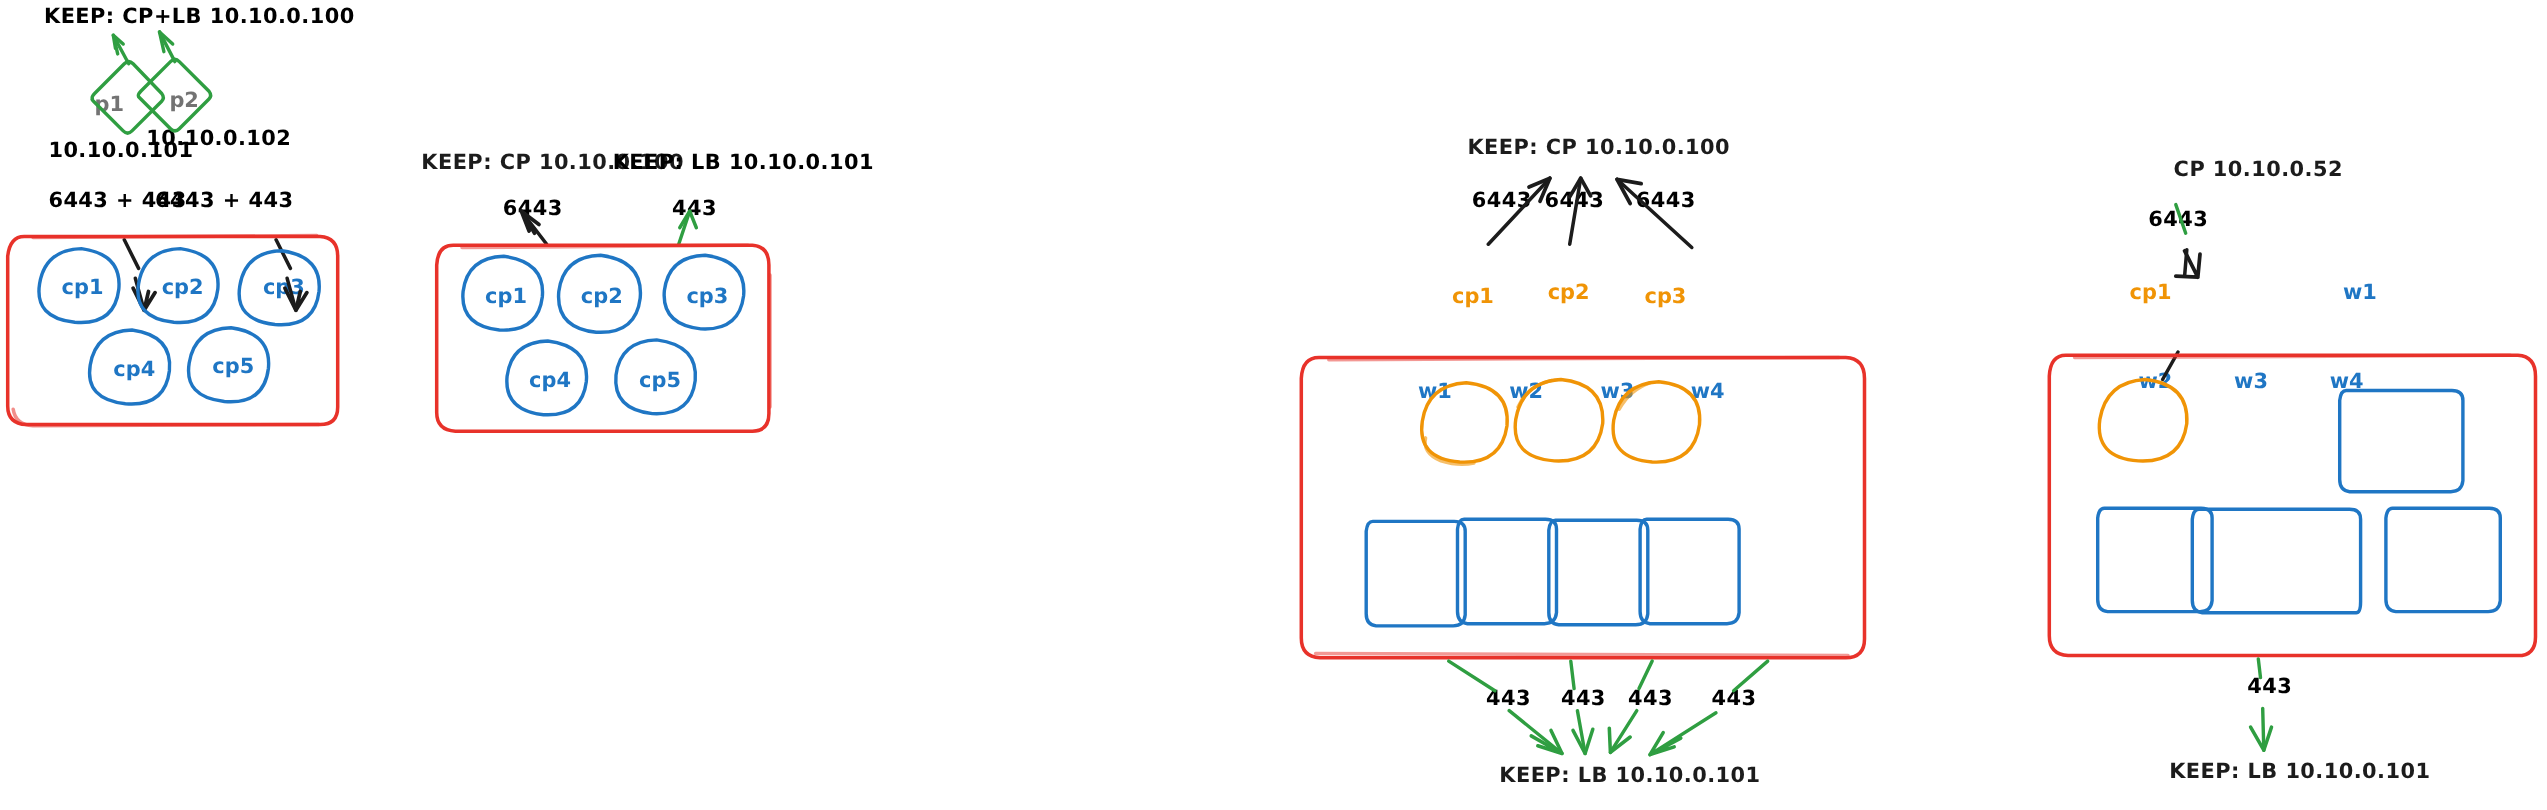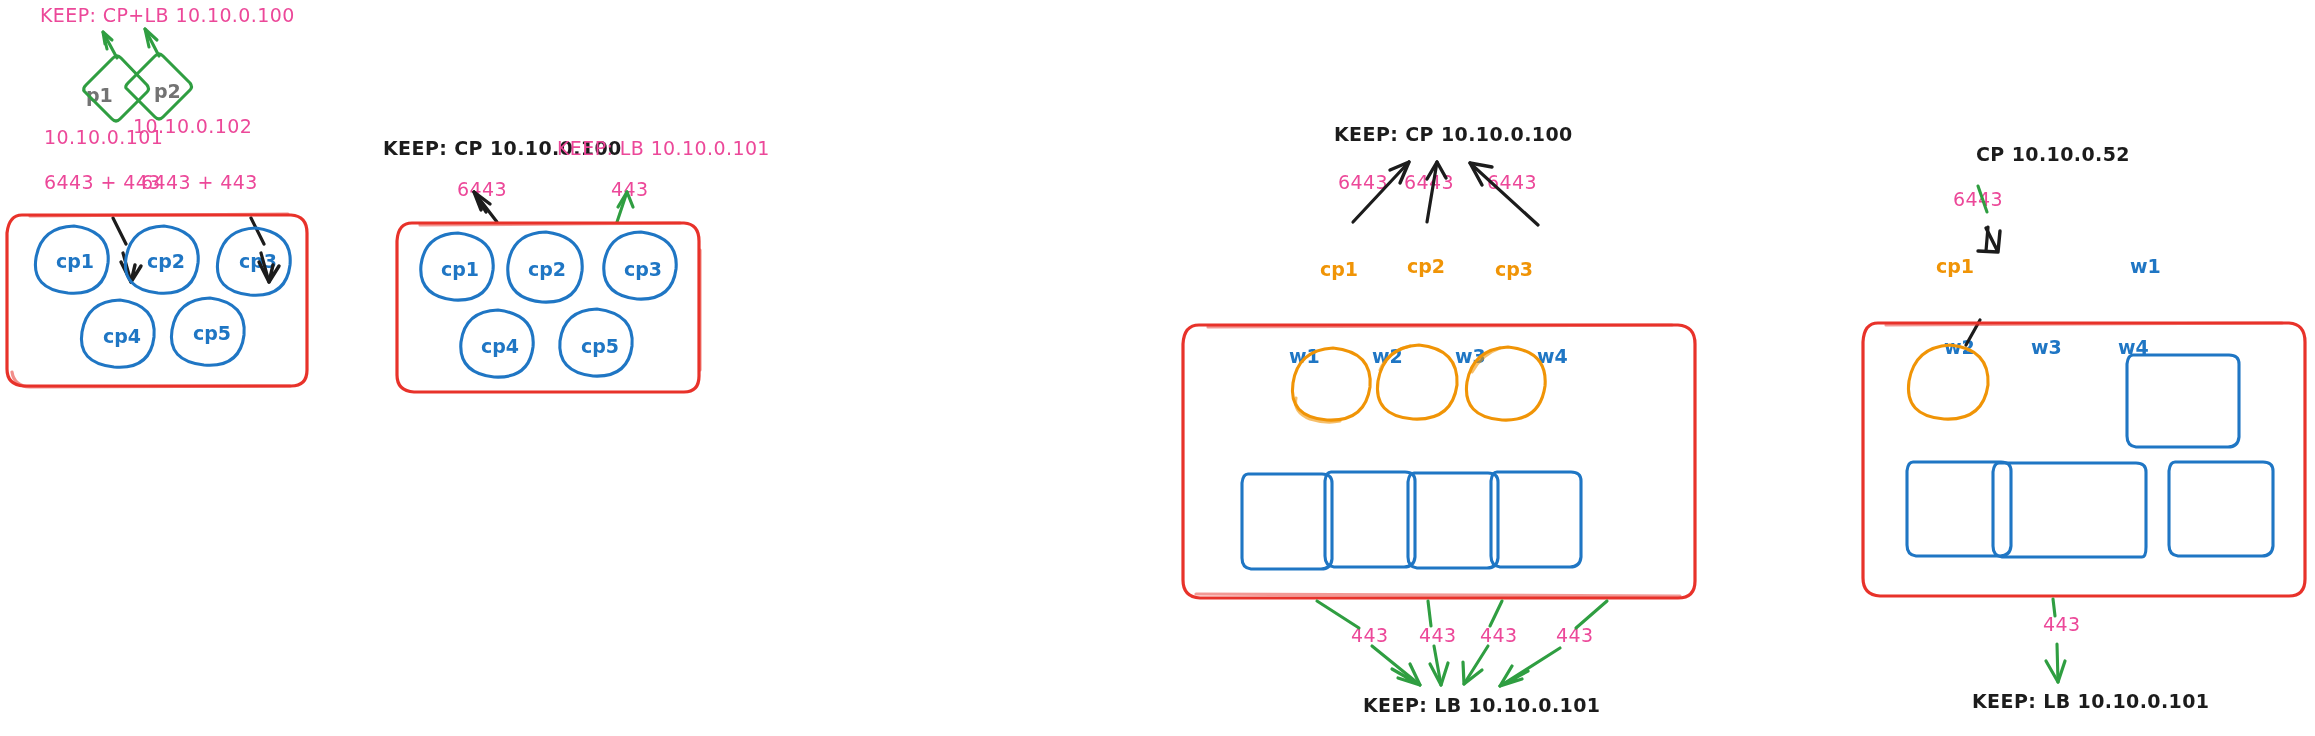--- a/index.html
+++ b/index.html
@@ -12,21 +12,21 @@
   .canvas{position:absolute;inset:0;}
   svg.layer{position:absolute;left:0;top:0;width:2315px;height:736px;overflow:visible;}
   .lbl{
     position:absolute;
     font-family:"DejaVu Sans", sans-serif;
     white-space:nowrap;
     line-height:1;
     -webkit-font-smoothing:antialiased;
   }
   .lbl-black{color:#1c1c1c;font-weight:700;letter-spacing:.4px;}
-  .lbl-green{color:#ec4899;font-weight:400;letter-spacing:.4px;}
+  .lbl-green{color:#000000;font-weight:700;letter-spacing:.4px;}
   .t-head{font-size:19px;}
   .t-port{font-size:19px;}
   .t-ip{font-size:19px;}
   .node-text{
     position:absolute;font-size:19px;font-weight:700;
     font-family:"DejaVu Sans", sans-serif;white-space:nowrap;
   }
   .txt-blue{color:#1f76c4;}
   .txt-orange{color:#f09406;}
   .txt-green{color:#737373;}

